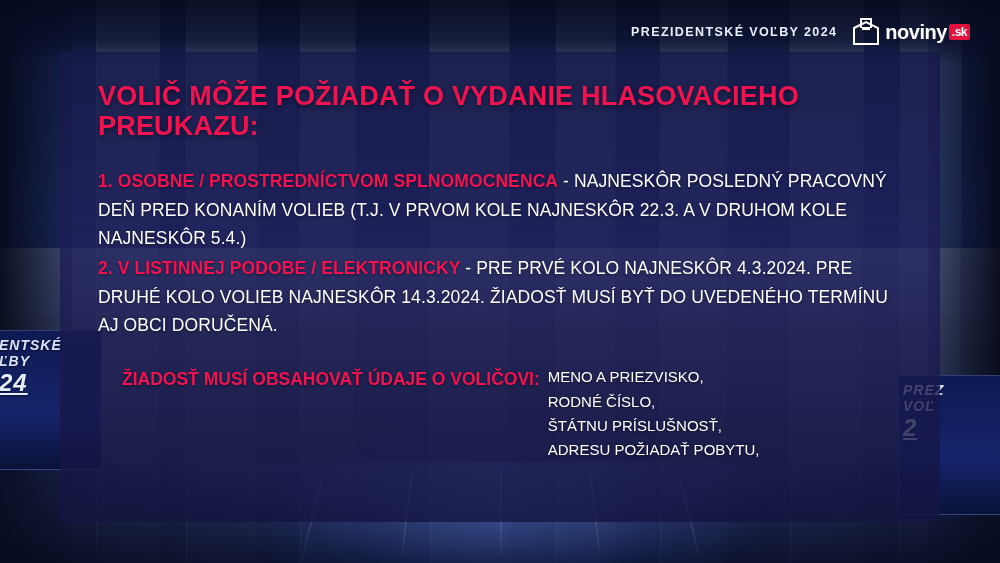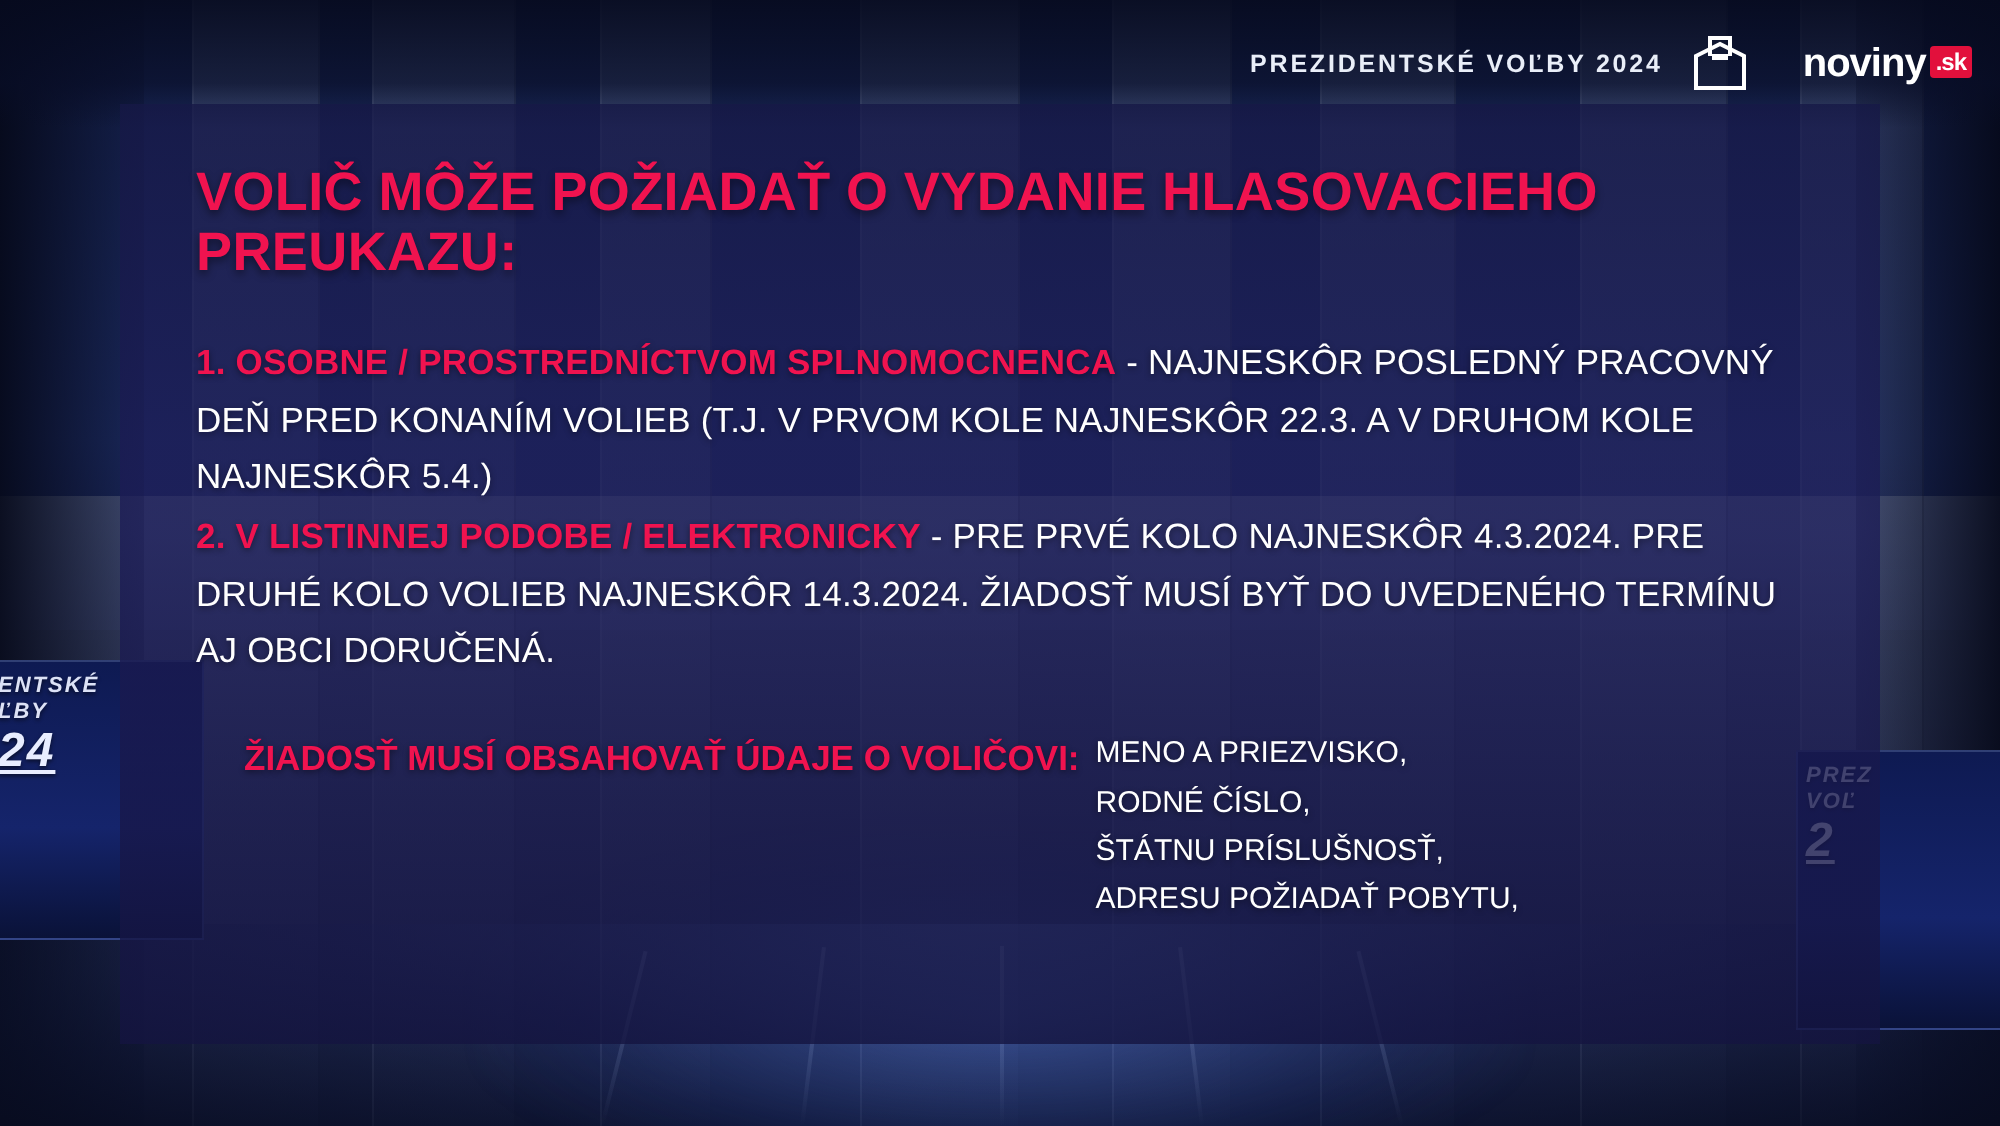--- a/index.html
+++ b/index.html
@@ -70,21 +70,21 @@
     color: #e8edff;
     font-weight: bold;
     font-style: italic;
     letter-spacing: 1px;
     line-height: 1.15;
     padding: 6px 4px;
     box-sizing: border-box;
     overflow: hidden;
     text-shadow: 0 1px 2px rgba(0,0,0,0.6);
   }
-  .sign .s-small { font-size: 11px; opacity: .95; }
+  .sign .s-small { font-size: 14px; opacity: .95; }
   .sign .s-big { font-size: 24px; text-decoration: underline; }
   .sign-left { left: -6px; top: 330px; width: 108px; height: 140px; }
   .sign-right { right: -6px; top: 375px; width: 108px; height: 140px; }
   .panel-left-dark {
     position: absolute; left: 0; top: 0; width: 72px; height: 100%;
     background: linear-gradient(90deg, rgba(5,8,24,0.92), rgba(10,16,46,0.35));
   }
   .panel-right-dark {
     position: absolute; right: 0; top: 0; width: 72px; height: 100%;
     background: linear-gradient(270deg, rgba(5,8,24,0.92), rgba(10,16,46,0.35));
@@ -92,34 +92,34 @@
 
   
   .topbar {
     position: absolute;
     left: 0; top: 0; width: 100%; height: 64px;
     background: linear-gradient(180deg, rgba(6,10,30,0.92) 0%, rgba(8,13,38,0.70) 65%, rgba(8,13,38,0.0) 100%);
     display: flex;
     align-items: center;
     justify-content: flex-end;
     box-sizing: border-box;
-    padding-right: 14px;
+    padding-right: 30px;
   }
   .topbar-label {
     color: #e9eef8;
     font-size: 12.5px;
     font-weight: bold;
     letter-spacing: 1.4px;
     margin-right: 12px;
     white-space: nowrap;
   }
   .logo {
     display: flex;
     align-items: center;
-    gap: 24px;
+    gap: 2px;
   }
   .logo-mark {
     width: 34px; height: 34px;
     position: relative;
   }
   .logo-text {
     color: #ffffff;
     font-size: 20px;
     font-weight: bold;
     letter-spacing: -0.5px;

